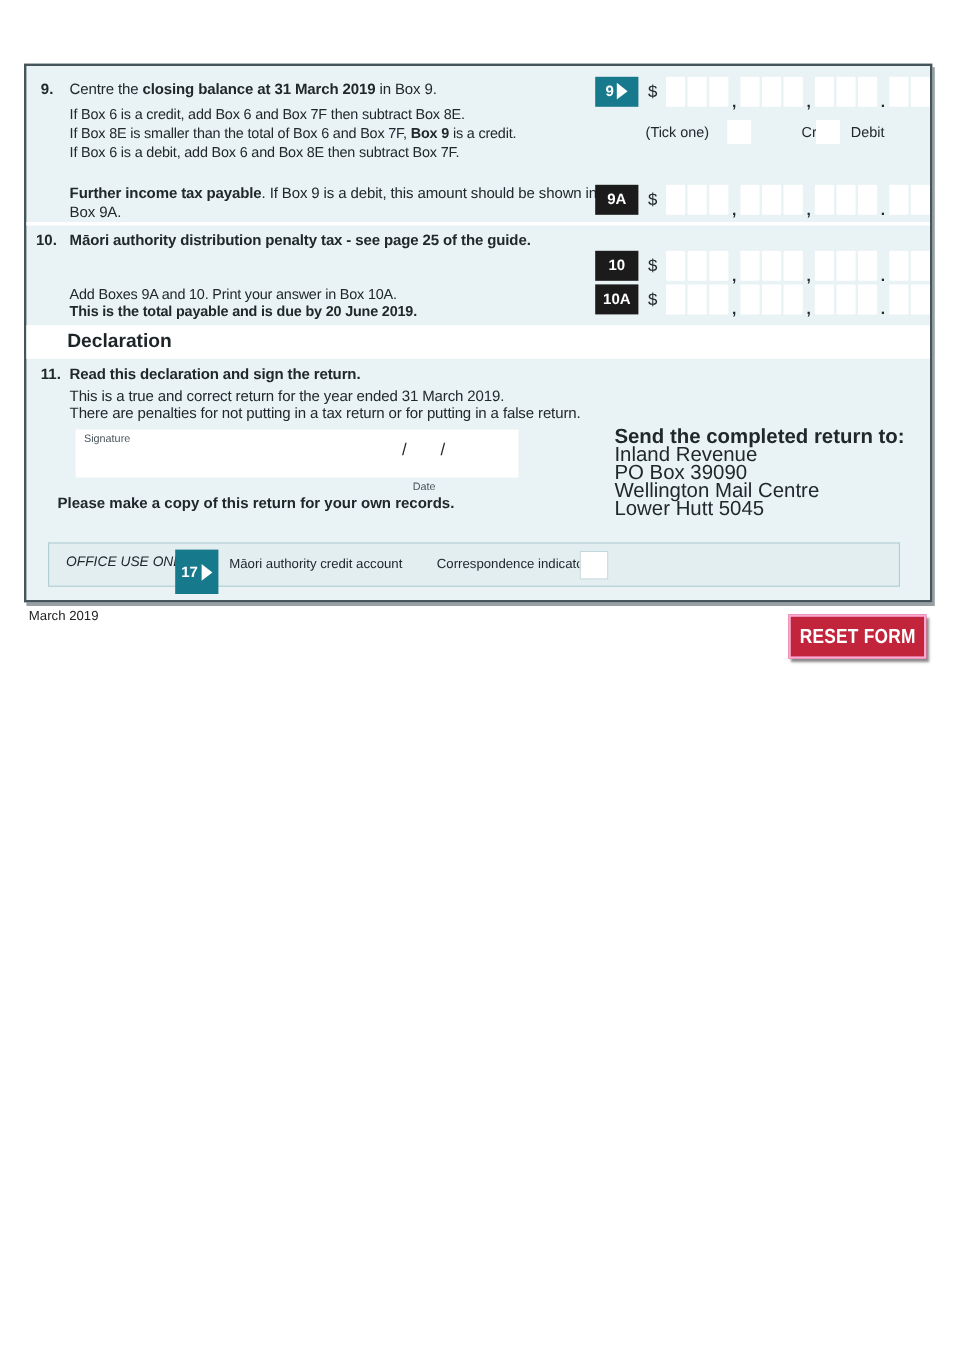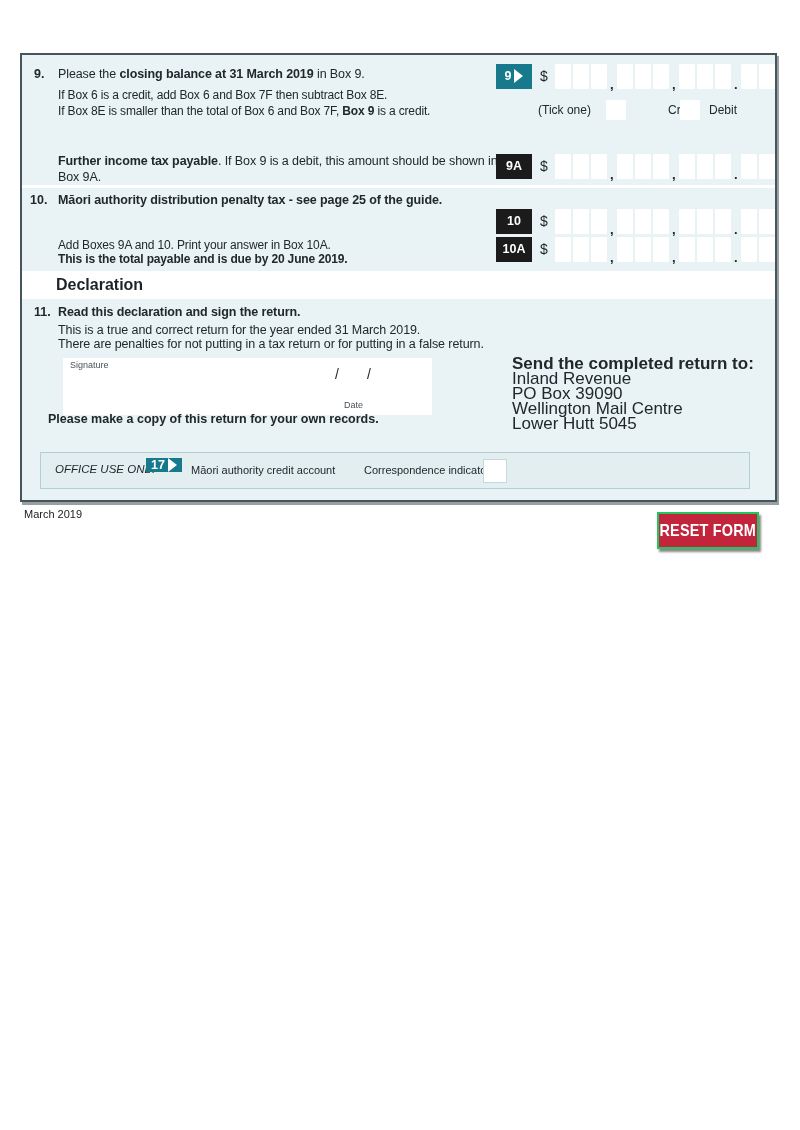--- a/index.html
+++ b/index.html
@@ -28,54 +28,55 @@
   .msep{width:6px;text-align:center;font-size:13px;font-weight:bold;color:#20282c;
         align-self:flex-end;margin-left:2px;margin-bottom:-3px;display:inline-block;}
 
   .tickbox{position:absolute;width:20px;height:20px;background:#ffffff;}
   .ticktext{position:absolute;font-size:12px;white-space:nowrap;}
 
   .declband{position:absolute;left:0;top:216px;width:100%;height:28px;background:#ffffff;}
   .declband span{display:block;padding-left:34px;font-size:16px;font-weight:bold;line-height:28px;color:#1d2428;border-radius:10px;}
 
   .it{font-size:12.5px;letter-spacing:-0.1px;white-space:nowrap;}
-  .sigbox{position:absolute;left:41px;top:303px;width:369px;height:57px;background:#ffffff;}
+  .sigbox{position:absolute;left:41px;top:303px;width:369px;height:40px;background:#ffffff;}
   .siglabel{position:absolute;left:7px;top:2px;font-size:9px;color:#49545a;}
   .slash{position:absolute;top:8px;font-size:14px;color:#20282c;}
   .datelabel{position:absolute;left:322px;top:345px;font-size:9px;color:#49545a;}
   .copynote{position:absolute;left:26px;top:357px;font-size:12.5px;font-weight:bold;white-space:nowrap;}
   .address{position:absolute;left:490px;top:301px;font-size:17px;line-height:15px;}
   .address .t{font-weight:bold;}
 
   .officebox{position:absolute;left:18px;top:397px;width:708px;height:35px;
              background:#e3eef1;border:1px solid #b3cfd6;}
   .oulabel{position:absolute;left:14px;top:10px;font-size:11.5px;font-style:italic;white-space:nowrap;}
-  .box17{position:absolute;left:105px;top:5px;width:36px;height:14px;background:#17798c;
+  .box17{position:absolute;left:105px;top:5px;width:36px;height:37px;background:#17798c;
          display:flex;align-items:center;justify-content:center;color:#fff;font-weight:bold;font-size:12.5px;}
   .outext1{position:absolute;left:150px;top:11px;font-size:11px;white-space:nowrap;}
   .outext2{position:absolute;left:323px;top:11px;font-size:11px;white-space:nowrap;}
   .oucb{position:absolute;left:442px;top:6px;width:22px;height:22px;background:#ffffff;border:1px solid #c4d9dd;}
 
   .versiondate{position:absolute;left:24px;top:508px;font-size:11px;color:#222;}
-  .resetbtn{position:absolute;left:657px;top:512px;width:102px;height:37px;background:#c2243b;
-            border:2px solid #22c55e;box-shadow:2px 3px 2px rgba(40,40,40,0.55);
+  .resetbtn{position:absolute;left:657px;top:512px;width:115px;height:37px;background:#c2243b;
+            border:2px solid #f9a8d4;box-shadow:2px 3px 2px rgba(40,40,40,0.55);
             display:flex;align-items:center;justify-content:center;cursor:pointer;box-sizing:border-box;}
   .resetbtn span{color:#ffffff;font-weight:bold;font-size:17px;letter-spacing:0.2px;
                  transform:scaleX(0.85);white-space:nowrap;}
 </style>
 </head>
 <body>
 
 <div class="page">
   <div class="panel">
 
     <div class="abs num" style="left:12px;top:12px;">9.</div>
-    <div class="abs ln1" style="left:36px;top:12px;"><span>Please the </span><b>closing balance at 31 March 2019</b><span> in Box 9.</span></div>
+    <div class="abs ln1" style="left:36px;top:12px;"><span>Centre the </span><b>closing balance at 31 March 2019</b><span> in Box 9.</span></div>
     <div class="abs ln" style="left:36px;top:33px;">If Box 6 is a credit, add Box 6 and Box 7F then subtract Box 8E.</div>
     <div class="abs ln" style="left:36px;top:49px;"><span>If Box 8E is smaller than the total of Box 6 and Box 7F, </span><b>Box 9</b><span> is a credit.</span></div>
+    <div class="abs ln" style="left:36px;top:65px;">If Box 6 is a debit, add Box 6 and Box 8E then subtract Box 7F.</div>
     <div class="abs ln1 wrap" style="left:36px;top:98px;width:440px;"><b>Further income tax payable</b><span>. If Box 9 is a debit, this amount should be shown in Box 9A.</span></div>
 
     <div class="money-row" style="top:8px;">
       <span class="boxlabel teal">
           <span>9</span>
           <span class="arr"></span>
         </span>
       <span class="dollar">$</span>
       <span class="money-cells">
           <span class="cell"></span>

